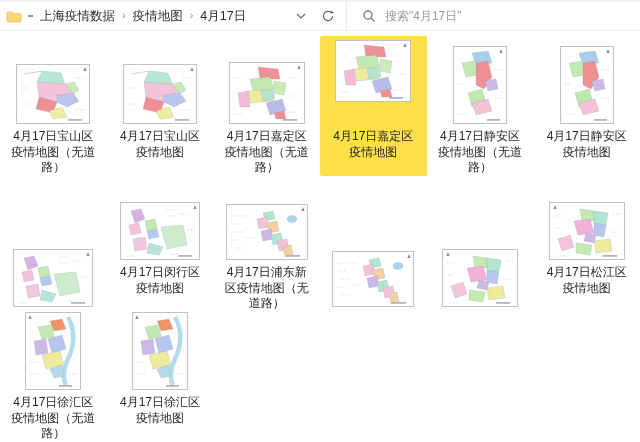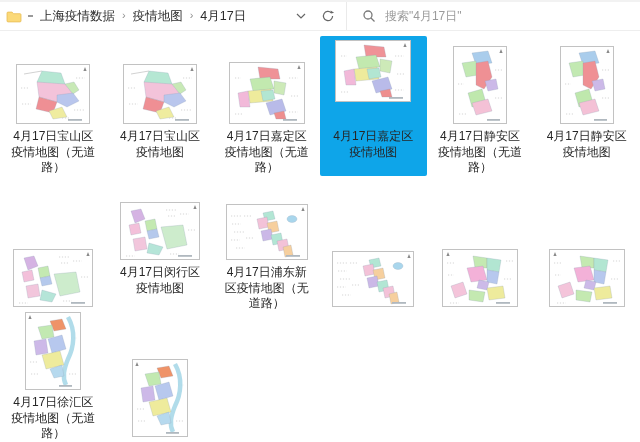--- a/index.html
+++ b/index.html
@@ -224,21 +224,21 @@
           </svg>
         <div class="label">4月17日宝山区疫情地图</div>
       </div>
 
       <div class="tile">
         <svg class="thumb" width="76" height="62">
             <use href="#m-jiading"></use>
           </svg>
         <div class="label">4月17日嘉定区疫情地图（无道路）</div>
       </div>
-      <div class="tile" style="background: #0ea5e9; gap: 22px;">
+      <div class="tile" style="background: #fde047; gap: 22px;">
         <svg class="thumb" width="76" height="62">
             <use href="#m-jiading"></use>
           </svg>
         <div class="label">4月17日嘉定区疫情地图</div>
       </div>
       <div class="tile">
         <svg class="thumb" width="54" height="78">
             <use href="#m-jingan"></use>
           </svg>
         <div class="label">4月17日静安区疫情地图（无道路）</div>
@@ -274,27 +274,29 @@
       </div>
       <div class="tile">
         <svg class="thumb" width="76" height="58">
             <use href="#m-songjiang"></use>
           </svg>
       </div>
       <div class="tile">
         <svg class="thumb" width="76" height="58">
             <use href="#m-songjiang"></use>
           </svg>
+        <div class="label">4月17日松江区疫情地图</div>
       </div>
       <div class="tile">
         <svg class="thumb" width="56" height="78">
             <use href="#m-xuhui"></use>
           </svg>
         <div class="label">4月17日徐汇区疫情地图（无道路）</div>
       </div>
       <div class="tile">
         <svg class="thumb" width="56" height="78">
             <use href="#m-xuhui"></use>
           </svg>
+        <div class="label">4月17日徐汇区疫情地图</div>
       </div>
     </div>
   </div>
 </div>
 
 </body></html>

